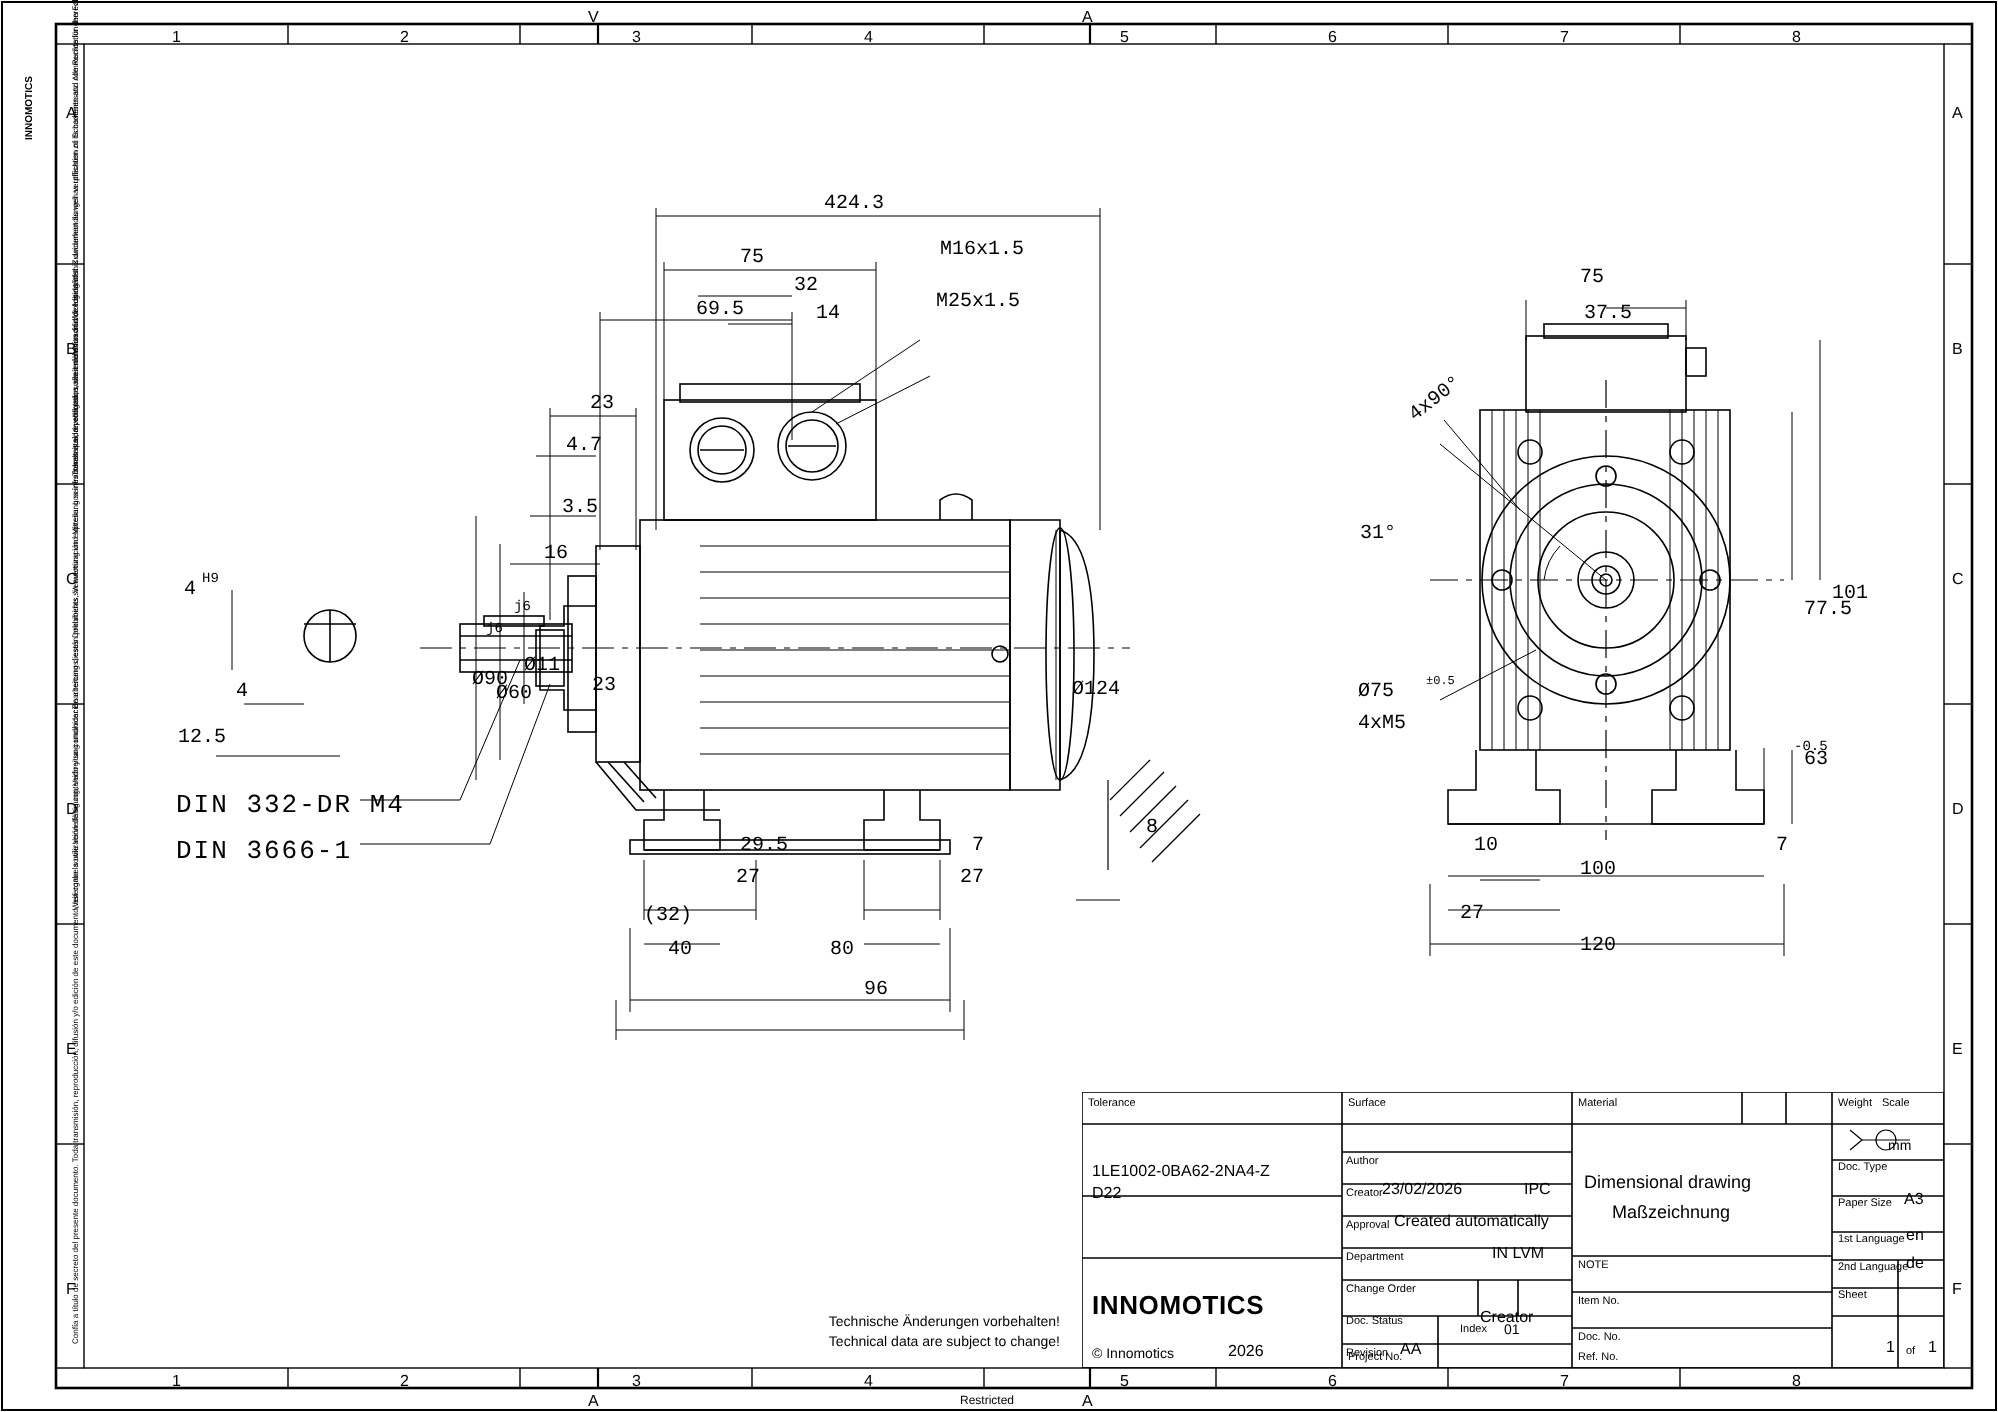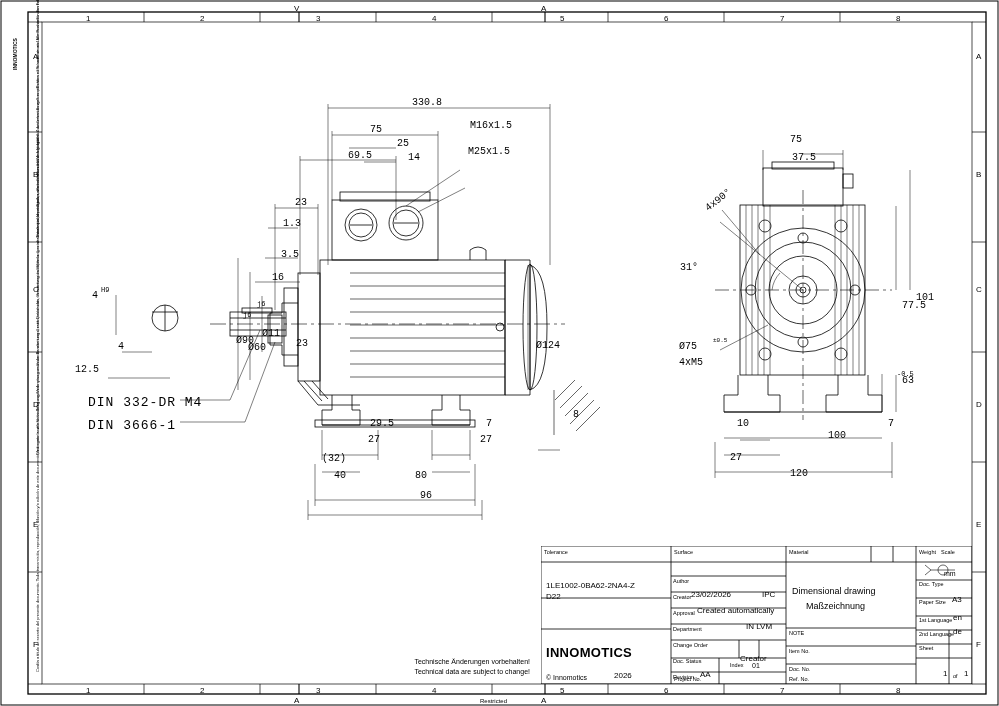--- a/index.html
+++ b/index.html
@@ -245,52 +245,52 @@
       <line x1="170" y1="340" x2="120" y2="340"></line>
       <line x1="215" y1="282" x2="185" y2="362"></line>
       <line x1="185" y1="362" x2="120" y2="362"></line>
 
       <line x1="56" y1="235" x2="56" y2="275"></line>
       <line x1="62" y1="292" x2="92" y2="292"></line>
       <line x1="48" y1="318" x2="110" y2="318"></line>
     </g>
   </svg>
 
-  <div class="dimtxt" style="left:412px;top:97px">330.8</div>
+  <div class="dimtxt" style="left:412px;top:97px">424.3</div>
   <div class="dimtxt" style="left:370px;top:124px">75</div>
   <div class="dimtxt" style="left:348px;top:150px">69.5</div>
-  <div class="dimtxt" style="left:397px;top:138px">25</div>
+  <div class="dimtxt" style="left:397px;top:138px">32</div>
   <div class="dimtxt" style="left:408px;top:152px">14</div>
   <div class="dimtxt" style="left:295px;top:197px">23</div>
-  <div class="dimtxt" style="left:283px;top:218px">1.3</div>
+  <div class="dimtxt" style="left:283px;top:218px">4.7</div>
   <div class="dimtxt" style="left:281px;top:249px">3.5</div>
   <div class="dimtxt" style="left:272px;top:272px">16</div>
   <div class="dimtxt" style="left:296px;top:338px">23</div>
 
   <div class="dimtxt rot90" style="left:236px;top:335px">Ø90</div>
   <div class="dimtxt rot90" style="left:248px;top:342px">Ø60</div>
   <div class="dimtxt rot90" style="left:243px;top:311px;font-size:7px">j6</div>
   <div class="dimtxt rot90" style="left:262px;top:328px">Ø11</div>
   <div class="dimtxt rot90" style="left:257px;top:300px;font-size:7px">j6</div>
   <div class="dimtxt rot90" style="left:536px;top:340px">Ø124</div>
 
   <div class="dimtxt" style="left:370px;top:418px">29.5</div>
   <div class="dimtxt" style="left:368px;top:434px">27</div>
   <div class="dimtxt" style="left:480px;top:434px">27</div>
   <div class="dimtxt" style="left:486px;top:418px">7</div>
   <div class="dimtxt" style="left:573px;top:409px">8</div>
   <div class="dimtxt" style="left:322px;top:453px">(32)</div>
   <div class="dimtxt" style="left:334px;top:470px">40</div>
   <div class="dimtxt" style="left:415px;top:470px">80</div>
-  <div class="dimtxt" style="left:420px;top:490px">96</div>
+  <div class="dimtxt" style="left:432px;top:490px">96</div>
 
   <div class="dimtxt" style="left:92px;top:290px">4</div>
   <div class="dimtxt" style="left:101px;top:286px;font-size:7px">H9</div>
   <div class="dimtxt" style="left:118px;top:341px">4</div>
-  <div class="dimtxt" style="left:75px;top:364px">12.5</div>
+  <div class="dimtxt" style="left:89px;top:364px">12.5</div>
 
   <div class="dimtxt" style="left:470px;top:120px">M16x1.5</div>
   <div class="dimtxt" style="left:468px;top:146px">M25x1.5</div>
   <div class="lbl" style="left:88px;top:395px;font-size:13px;letter-spacing:1px">DIN 332-DR M4</div>
   <div class="lbl" style="left:88px;top:418px;font-size:13px;letter-spacing:1px">DIN 3666-1</div>
 
   <svg class="abs" style="left:660px;top:150px" width="310" height="360">
     <g stroke="#000" fill="none" stroke-width="0.8">
 
       <rect x="80" y="55" width="125" height="170"></rect>
@@ -367,21 +367,21 @@
 
   <div class="dimtxt" style="left:790px;top:134px">75</div>
   <div class="dimtxt" style="left:792px;top:152px">37.5</div>
   <div class="dimtxt rot90" style="left:916px;top:292px">101</div>
   <div class="dimtxt rot90" style="left:902px;top:300px">77.5</div>
   <div class="dimtxt rot90" style="left:902px;top:375px">63</div>
   <div class="dimtxt rot90" style="left:897px;top:370px;font-size:7px">-0.5</div>
   <div class="dimtxt rot90" style="left:888px;top:418px">7</div>
   <div class="dimtxt" style="left:737px;top:418px">10</div>
   <div class="dimtxt" style="left:730px;top:452px">27</div>
-  <div class="dimtxt" style="left:828px;top:430px">100</div>
+  <div class="dimtxt" style="left:790px;top:430px">100</div>
   <div class="dimtxt" style="left:790px;top:468px">120</div>
   <div class="dimtxt" style="left:679px;top:341px">Ø75</div>
   <div class="dimtxt" style="left:713px;top:337px;font-size:6px">±0.5</div>
   <div class="dimtxt" style="left:679px;top:357px">4xM5</div>
   <div class="dimtxt" style="left:703px;top:205px;transform:rotate(-38deg);transform-origin:0 0">4x90°</div>
   <div class="dimtxt" style="left:680px;top:262px">31°</div>
 
   <div class="notes" style="left:300px;top:658px;width:230px">Technische Änderungen vorbehalten!</div>
   <div class="notes" style="left:300px;top:668px;width:230px">Technical data are subject to change!</div>
 

